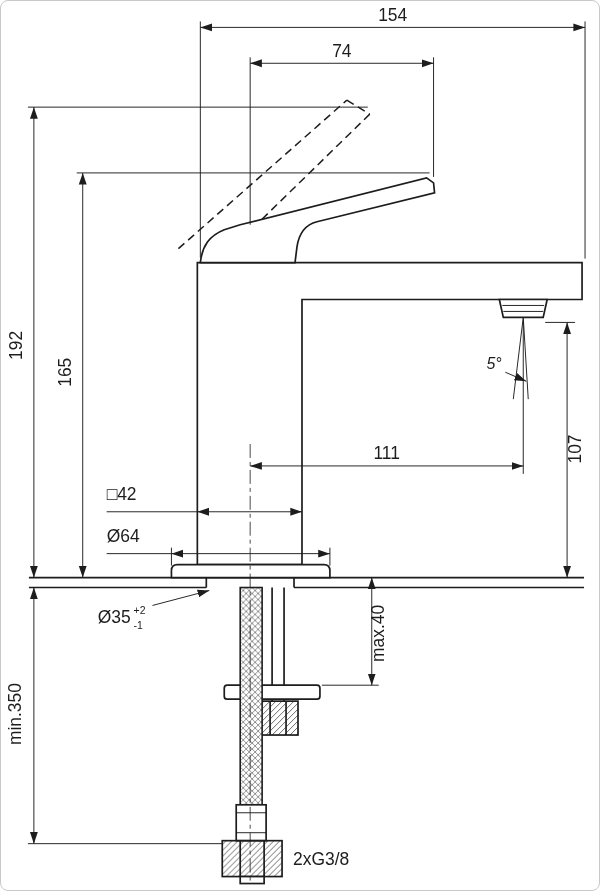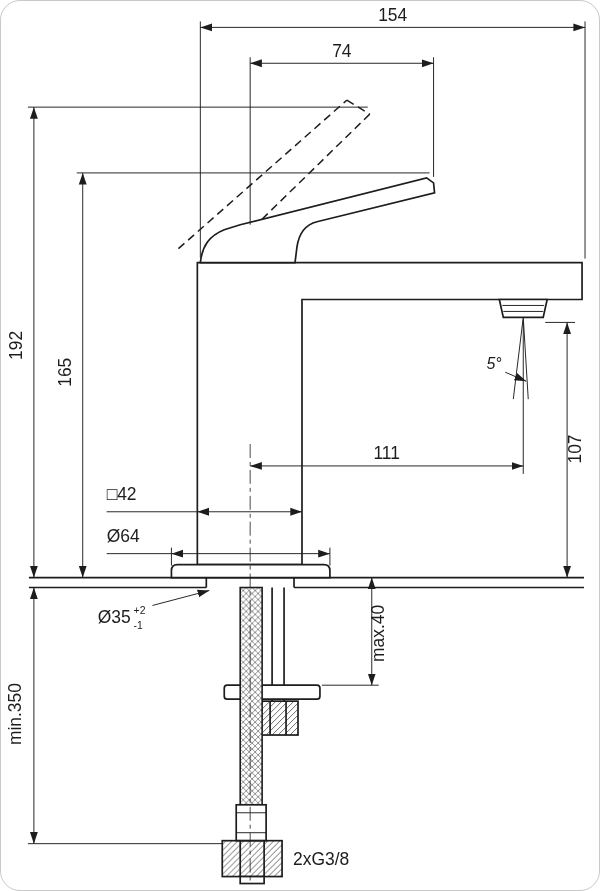--- a/index.html
+++ b/index.html
@@ -1,16 +1,16 @@
 <!DOCTYPE html>
 <html><head>
 <meta charset="utf-8">
 <style>
   html,body{margin:0;padding:0;background:#ffffff;}
-  .frame{width:600px;height:891px;box-sizing:border-box;border:1px solid #c9c9c9;border-radius:20px;background:#fff;overflow:hidden;}
+  .frame{width:600px;height:891px;box-sizing:border-box;border:1px solid #c9c9c9;border-radius:8px;background:#fff;overflow:hidden;}
   svg{display:block;}
   text{font-family:"Liberation Sans","DejaVu Sans",sans-serif;fill:#1d1d1d;}
   .dim-text{font-size:17.5px;}
   .tol-text{font-size:10.5px;}
   .angle-text{font-size:16px;font-style:italic;}
   .obj{stroke:#1d1d1d;stroke-width:1.7;fill:none;}
   .objf{stroke:#1d1d1d;stroke-width:1.7;fill:#ffffff;}
   .thin{stroke:#1d1d1d;stroke-width:0.95;fill:none;}
   .dashed{stroke:#1d1d1d;stroke-width:1.5;fill:none;stroke-dasharray:8 5;}
   .cl{stroke:#1d1d1d;stroke-width:0.8;fill:none;stroke-dasharray:14 4 4 4;}

